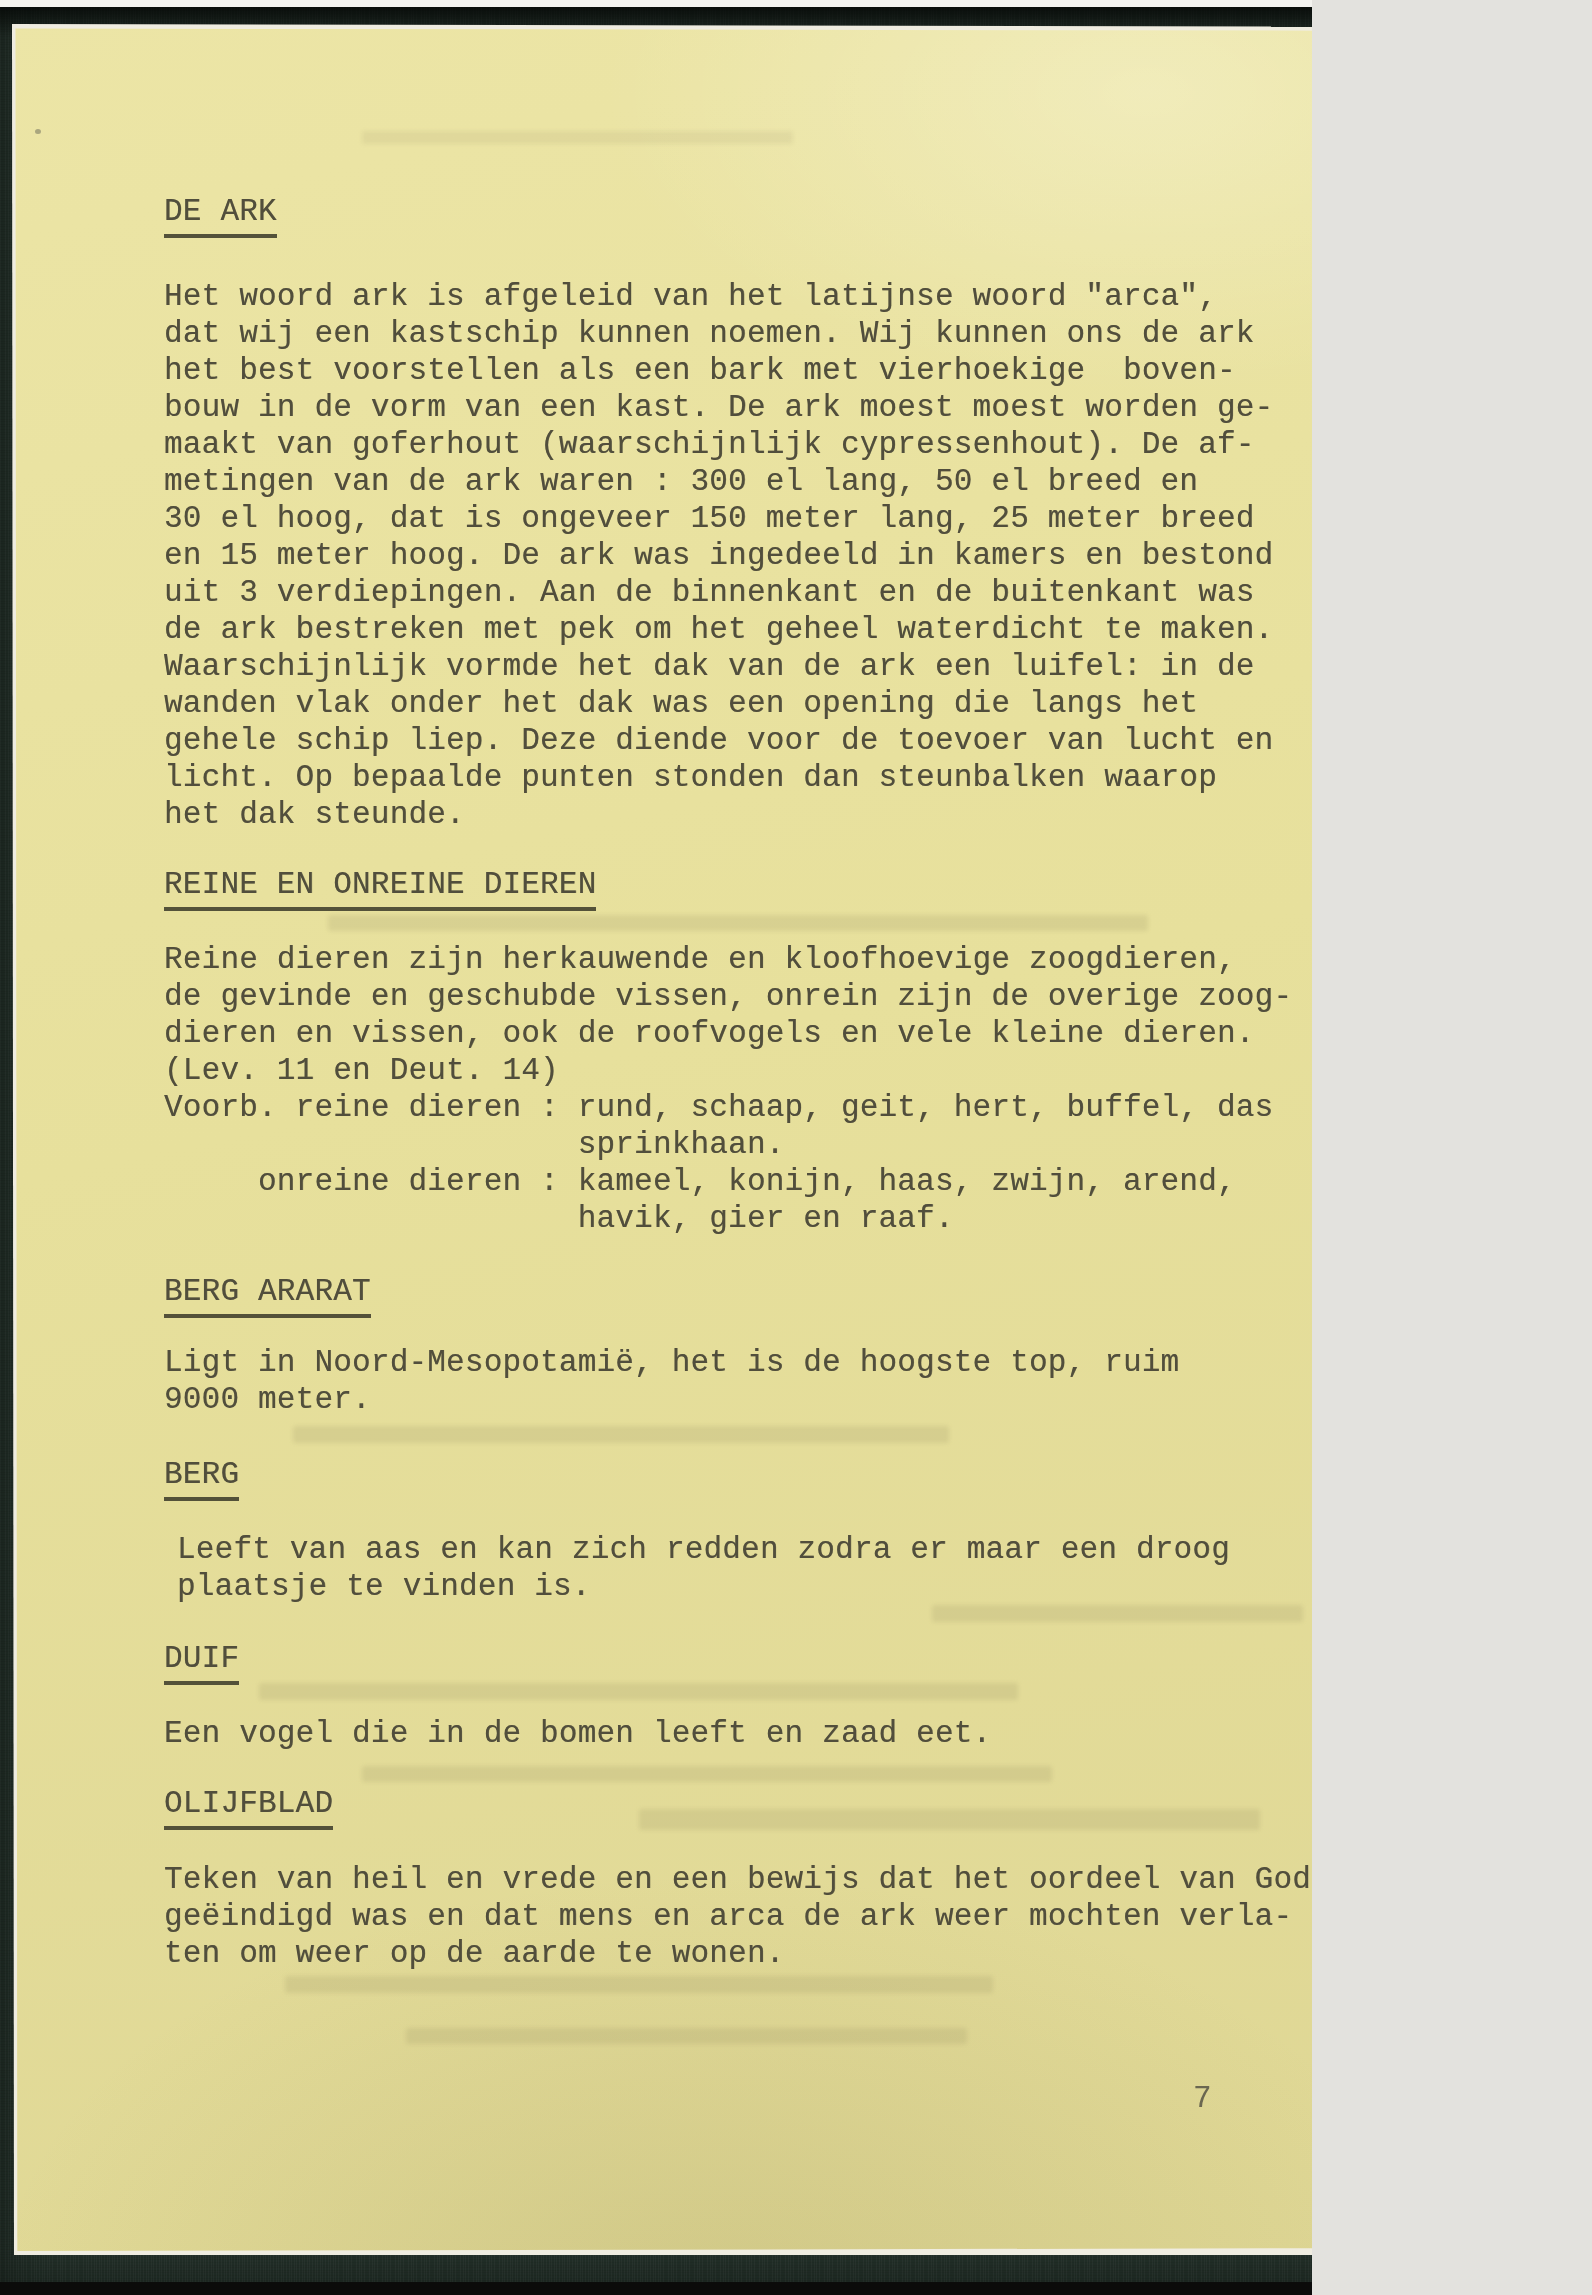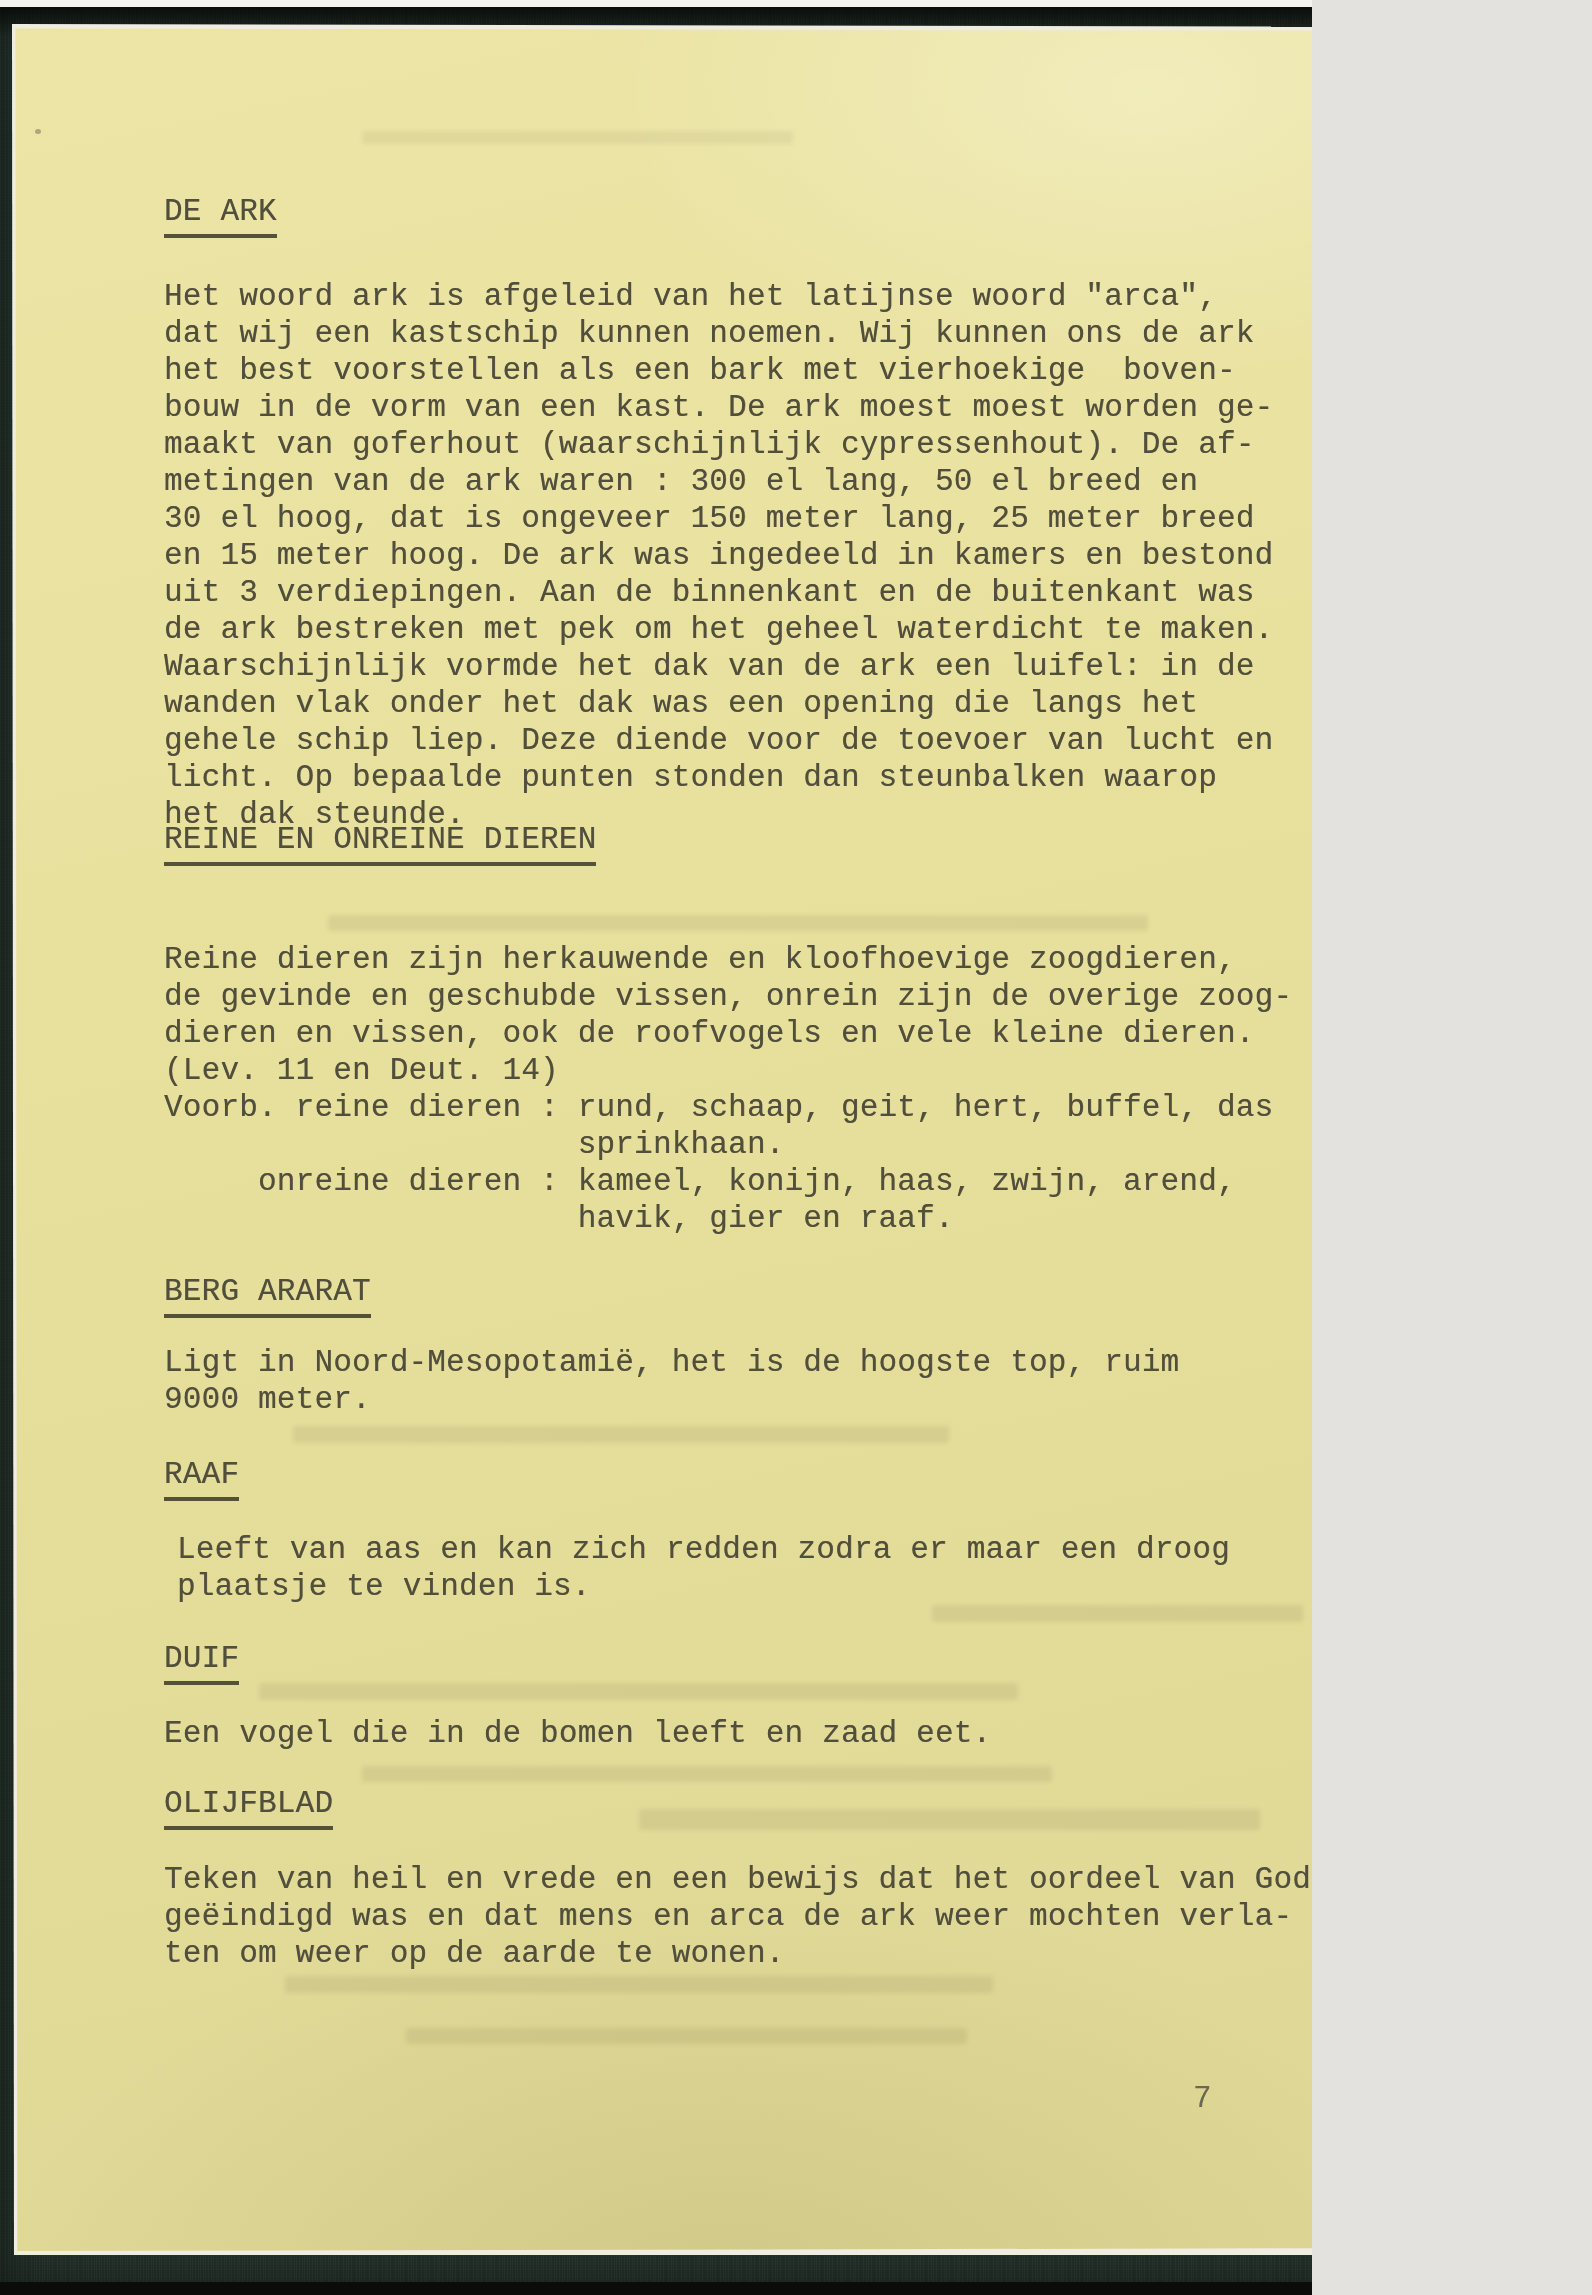--- a/index.html
+++ b/index.html
@@ -36,21 +36,21 @@
            linear-gradient(168deg,#ece5a6 0%,#e7e09c 45%,#ded694 100%);
          clip-path:polygon(15.5px 28.5px,1535px 31px,1428px 2248px,17.3px 2251px);}
 
   
   .typed{position:absolute;white-space:pre;font-size:31px;line-height:37px;
          color:#514e3c;letter-spacing:0.2px;
          text-shadow:0.3px 0.3px 0.5px rgba(81,78,60,0.55);}
   .heading{display:inline-block;padding-bottom:3.5px;border-bottom:4.3px solid rgba(58,56,40,0.85);}
 
   #h0{left:164px;top:193px;}  #b0{left:164px;top:278px;}
-  #h1{left:164px;top:821px;} #b1{left:164px;top:941px;}
+  #h1{left:164px;top:866px;} #b1{left:164px;top:941px;}
   #h2{left:164px;top:1273px;} #b2{left:164px;top:1344px;}
   #h3{left:164px;top:1456px;} #b3{left:164px;top:1531px;margin-left:13px;}
   #h4{left:164px;top:1640px;} #b4{left:164px;top:1715px;}
   #h5{left:164px;top:1785px;} #b5{left:164px;top:1861px;}
   #pageno{left:1193px;top:2080px;color:#6b6750;text-shadow:none;}
 
   
   .smudge{position:absolute;background:rgba(125,118,82,0.15);filter:blur(2.2px);border-radius:3.5px;}
   .s0{left:362px;top:131px;width:431px;height:13px;background:rgba(125,118,82,0.10);}
   .s1{left:328px;top:915px;width:820px;height:15.5px;}
@@ -111,21 +111,21 @@
 (Lev. 11 en Deut. 14)
 Voorb. reine dieren : rund, schaap, geit, hert, buffel, das
                       sprinkhaan.
      onreine dieren : kameel, konijn, haas, zwijn, arend,
                       havik, gier en raaf.</div>
 
   <div class="typed" id="h2"><span class="heading">BERG ARARAT</span></div>
   <div class="typed" id="b2">Ligt in Noord-Mesopotamië, het is de hoogste top, ruim
 9000 meter.</div>
 
-  <div class="typed" id="h3"><span class="heading">RAAF</span></div>
+  <div class="typed" id="h3"><span class="heading">BERG</span></div>
   <div class="typed" id="b3">Leeft van aas en kan zich redden zodra er maar een droog
 plaatsje te vinden is.</div>
 
   <div class="typed" id="h4"><span class="heading">DUIF</span></div>
   <div class="typed" id="b4">Een vogel die in de bomen leeft en zaad eet.</div>
 
   <div class="typed" id="h5"><span class="heading">OLIJFBLAD</span></div>
   <div class="typed" id="b5">Teken van heil en vrede en een bewijs dat het oordeel van God
 geëindigd was en dat mens en arca de ark weer mochten verla-
 ten om weer op de aarde te wonen.</div>

